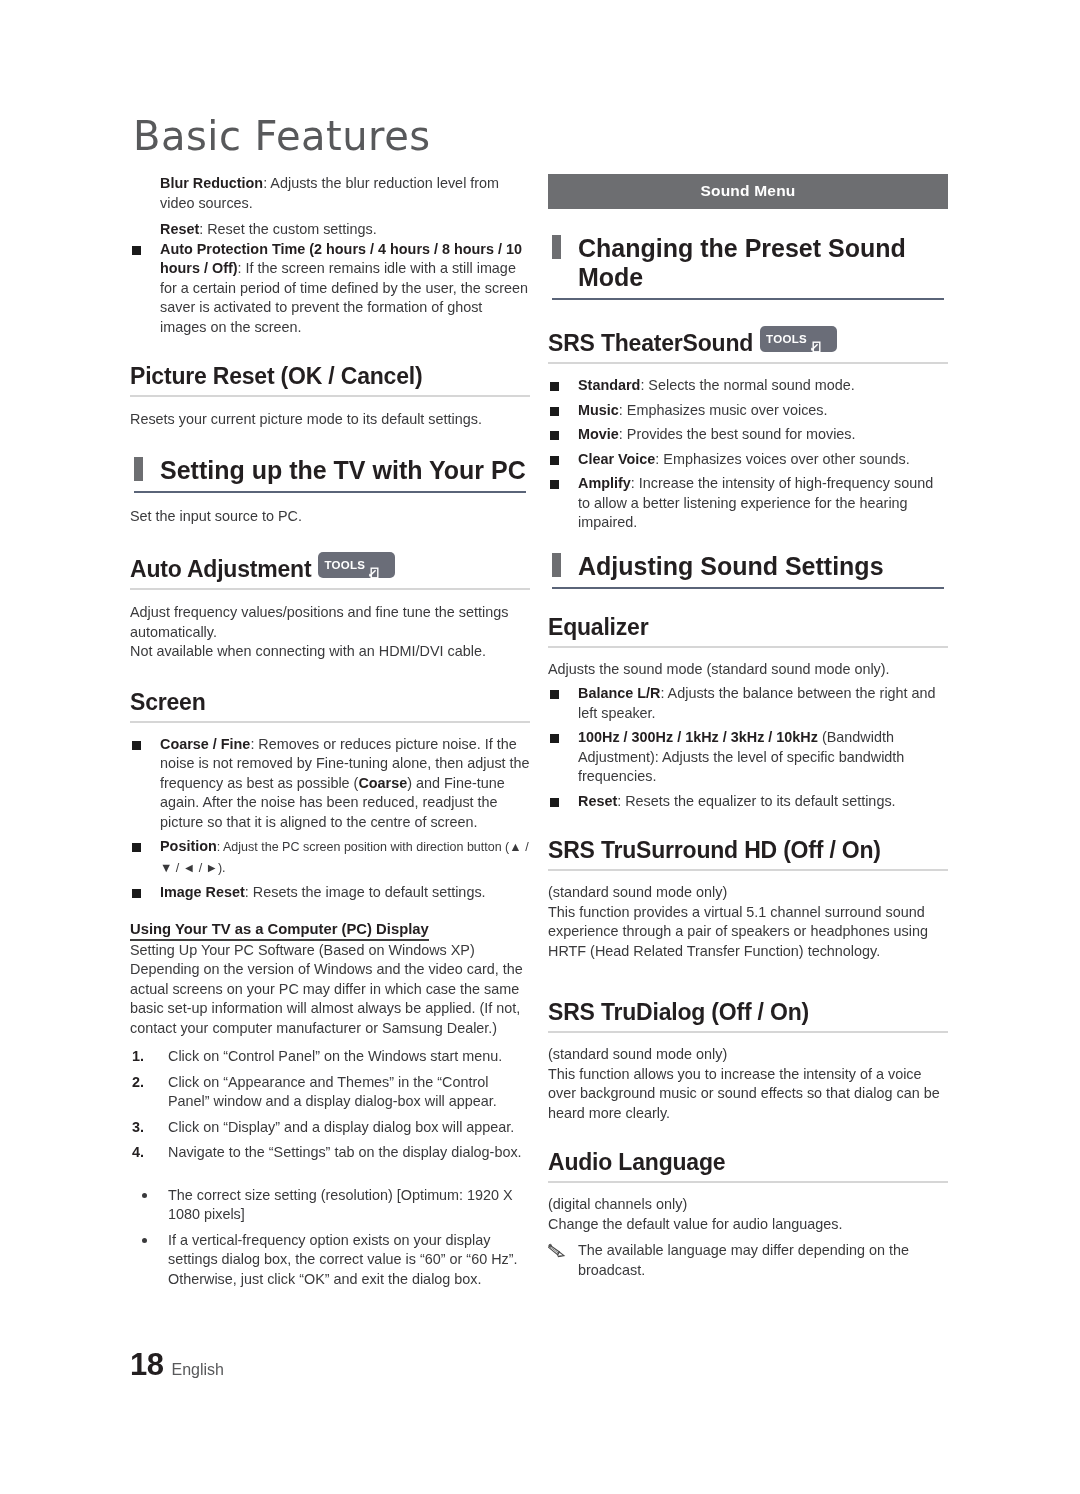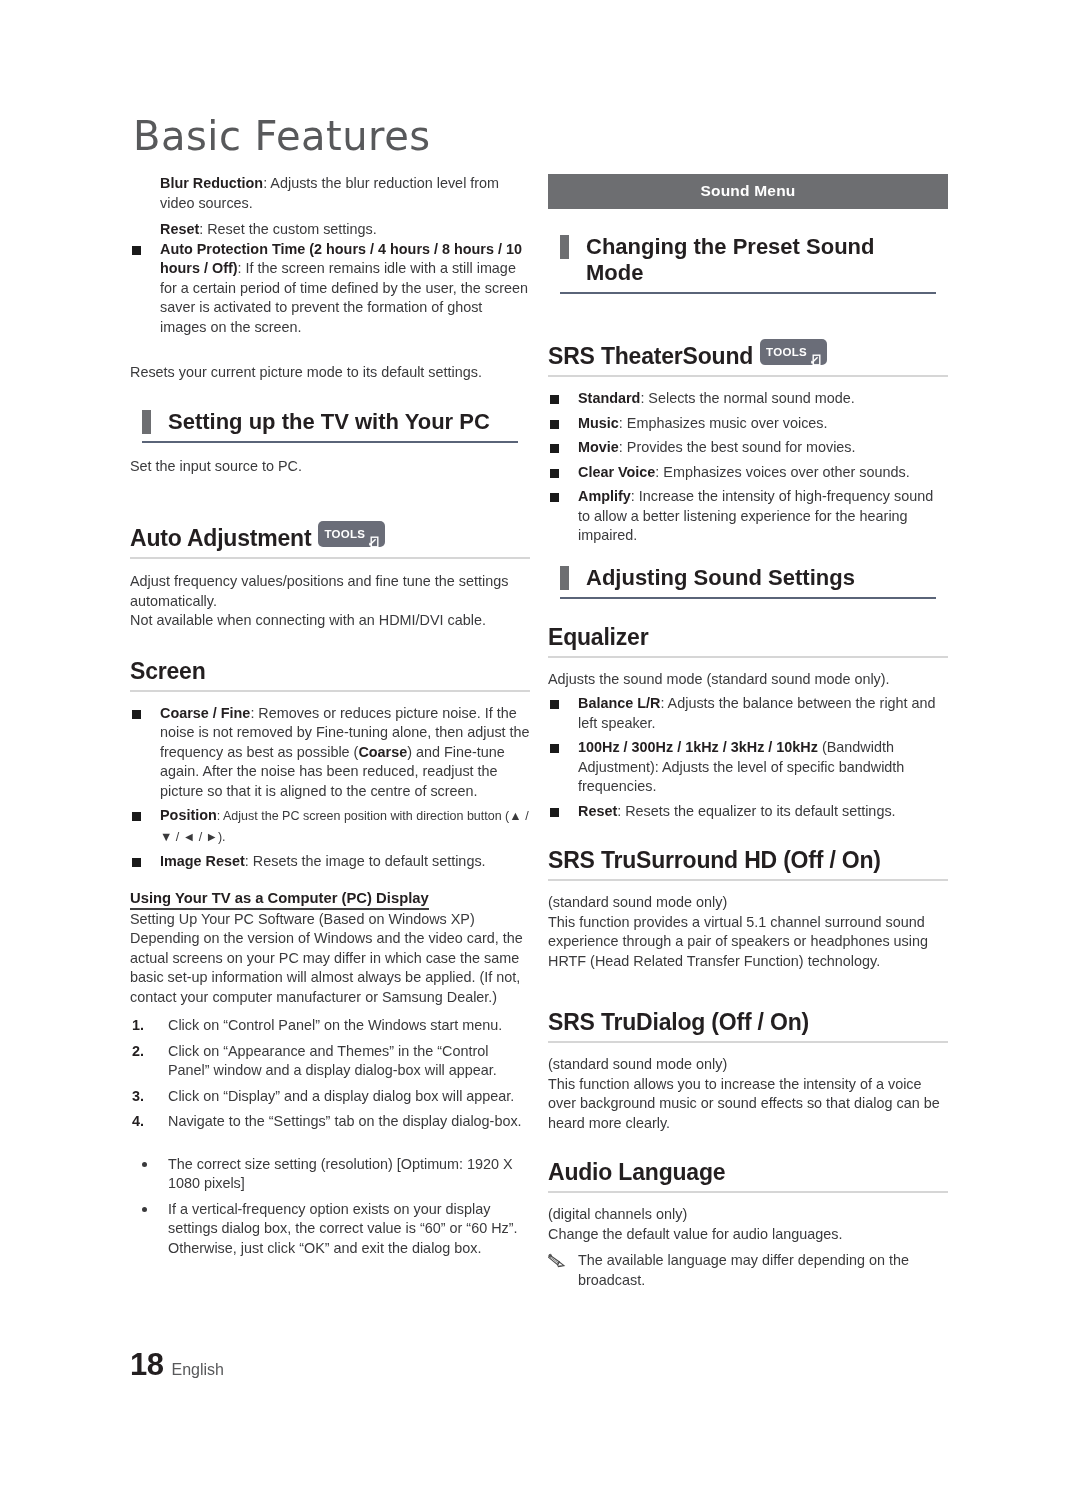--- a/index.html
+++ b/index.html
@@ -142,24 +142,24 @@
     white-space: nowrap;
   }
   .h-main .tools-badge { vertical-align: 4px; margin-left: 7px; }
 
   
   .h-sec {
     position: relative;
     padding-left: 26px;
     padding-bottom: 6px;
     border-bottom: 2px solid #5a6478;
-    font-size: 22px;
-    font-weight: bold;
-    color: #231f20;
-    margin: 12px;
+    font-size: 25px;
+    font-weight: bold;
+    color: #231f20;
+    margin: 4px;
   }
   .h-sec .tab {
     position: absolute;
     left: 0; top: 1px;
     width: 9px; height: 24px;
     background: #6d6e71;
   }
 
   
   .h-sub {
@@ -181,26 +181,25 @@
     text-align: center;
     padding: 8px 0 9px 0;
     letter-spacing: 0.2px;
   }
 
   
   .tools-badge {
     display: inline-block;
     background: #6a6d78;
     border-radius: 5px;
-    padding: 1px 6px 2px 6px;
+    padding: 1px 16px 2px 6px;
     line-height: 1;
     white-space: nowrap;
     position: relative;
     top: -1px;
-    margin-top: 19px;
   }
   .tools-badge .tools-text {
     color: #ffffff;
     font-size: 11.5px;
     font-weight: bold;
     letter-spacing: 0.3px;
     vertical-align: middle;
     font-family: "Liberation Sans", sans-serif;
   }
   .tools-badge .tools-icon {
@@ -247,20 +246,21 @@
     </div>
 
     <ul class="blist gap-s">
       <li>
         <span class="sq"></span>
         <span class="bold">Auto Protection Time (2 hours / 4 hours / 8 hours / 10 hours / Off)</span><span>:  If the screen remains idle with a still image for a certain period of time defined by the user, the screen saver is activated to prevent the formation of ghost images on the screen.</span>
       </li>
     </ul>
 
     <div style="margin-top:26px;">
+      <div class="h-main">Picture Reset (OK / Cancel)</div>
       <div class="para" style="margin-top:13px;">Resets your current picture mode to its default settings.</div>
     </div>
 
     <div style="margin-top:26px;">
       <div class="h-sec">
         <span class="tab"></span>
         <span>Setting up the TV with Your PC</span>
       </div>
       <div class="para" style="margin-top:14px;">Set the input source to PC.</div>
     </div>

